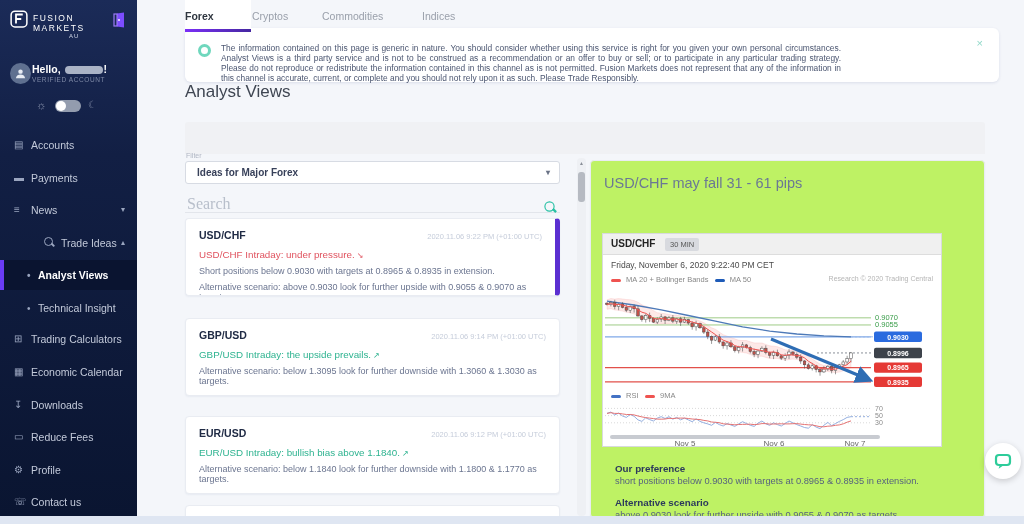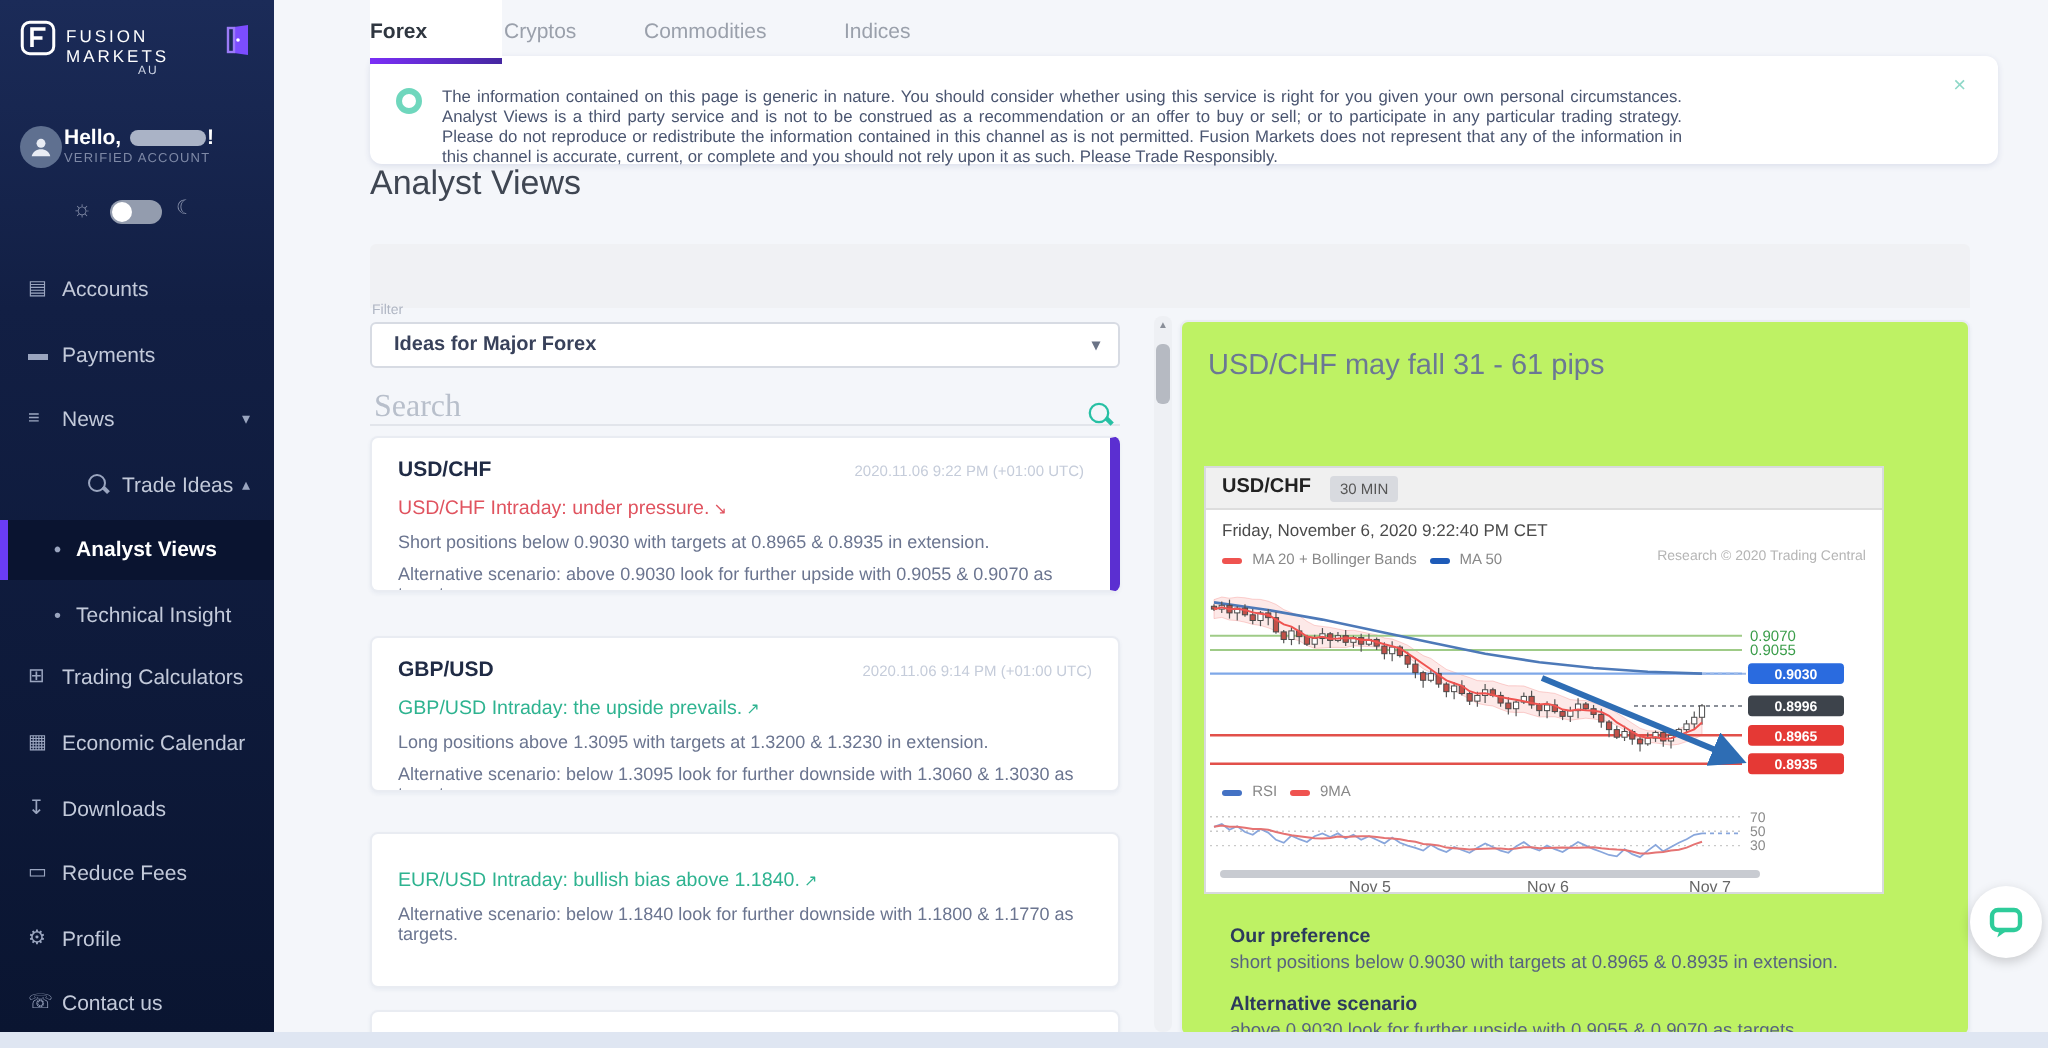--- a/index.html
+++ b/index.html
@@ -178,24 +178,27 @@
       <div class="idea-title dir-down"><span>USD/CHF Intraday: under pressure.</span><span class="dir-arrow">↘</span></div>
       <div class="idea-line">Short positions below 0.9030 with targets at 0.8965 &amp; 0.8935 in extension.</div>
       <div class="idea-line">Alternative scenario: above 0.9030 look for further upside with 0.9055 &amp; 0.9070 as targets.</div>
     </article>
     <article class="idea-card" style="top: 318px; height: 78px;">
       <div class="idea-head">
         <span class="pair">GBP/USD</span>
         <span class="ts">2020.11.06 9:14 PM (+01:00 UTC)</span>
       </div>
       <div class="idea-title dir-up"><span>GBP/USD Intraday: the upside prevails.</span><span class="dir-arrow">↗</span></div>
-      <div class="idea-line">Long positions above 1.3095 with targets at 1.3200 &amp; 1.3230 in extension.</div>
       <div class="idea-line">Alternative scenario: below 1.3095 look for further downside with 1.3060 &amp; 1.3030 as targets.</div>
     </article>
     <article class="idea-card" style="top: 416px; height: 78px;">
+      <div class="idea-head">
+        <span class="pair">EUR/USD</span>
+        <span class="ts">2020.11.06 9:12 PM (+01:00 UTC)</span>
+      </div>
       <div class="idea-title dir-up"><span>EUR/USD Intraday: bullish bias above 1.1840.</span><span class="dir-arrow">↗</span></div>
       <div class="idea-line">Alternative scenario: below 1.1840 look for further downside with 1.1800 &amp; 1.1770 as targets.</div>
     </article>
     <article class="idea-card" style="top: 505px; height: 11px;"></article>
   </div>
 <div class="vtrack"></div>
 <div class="varrow">▲</div>
 <div class="vthumb"></div>
 
 <section class="panel">

